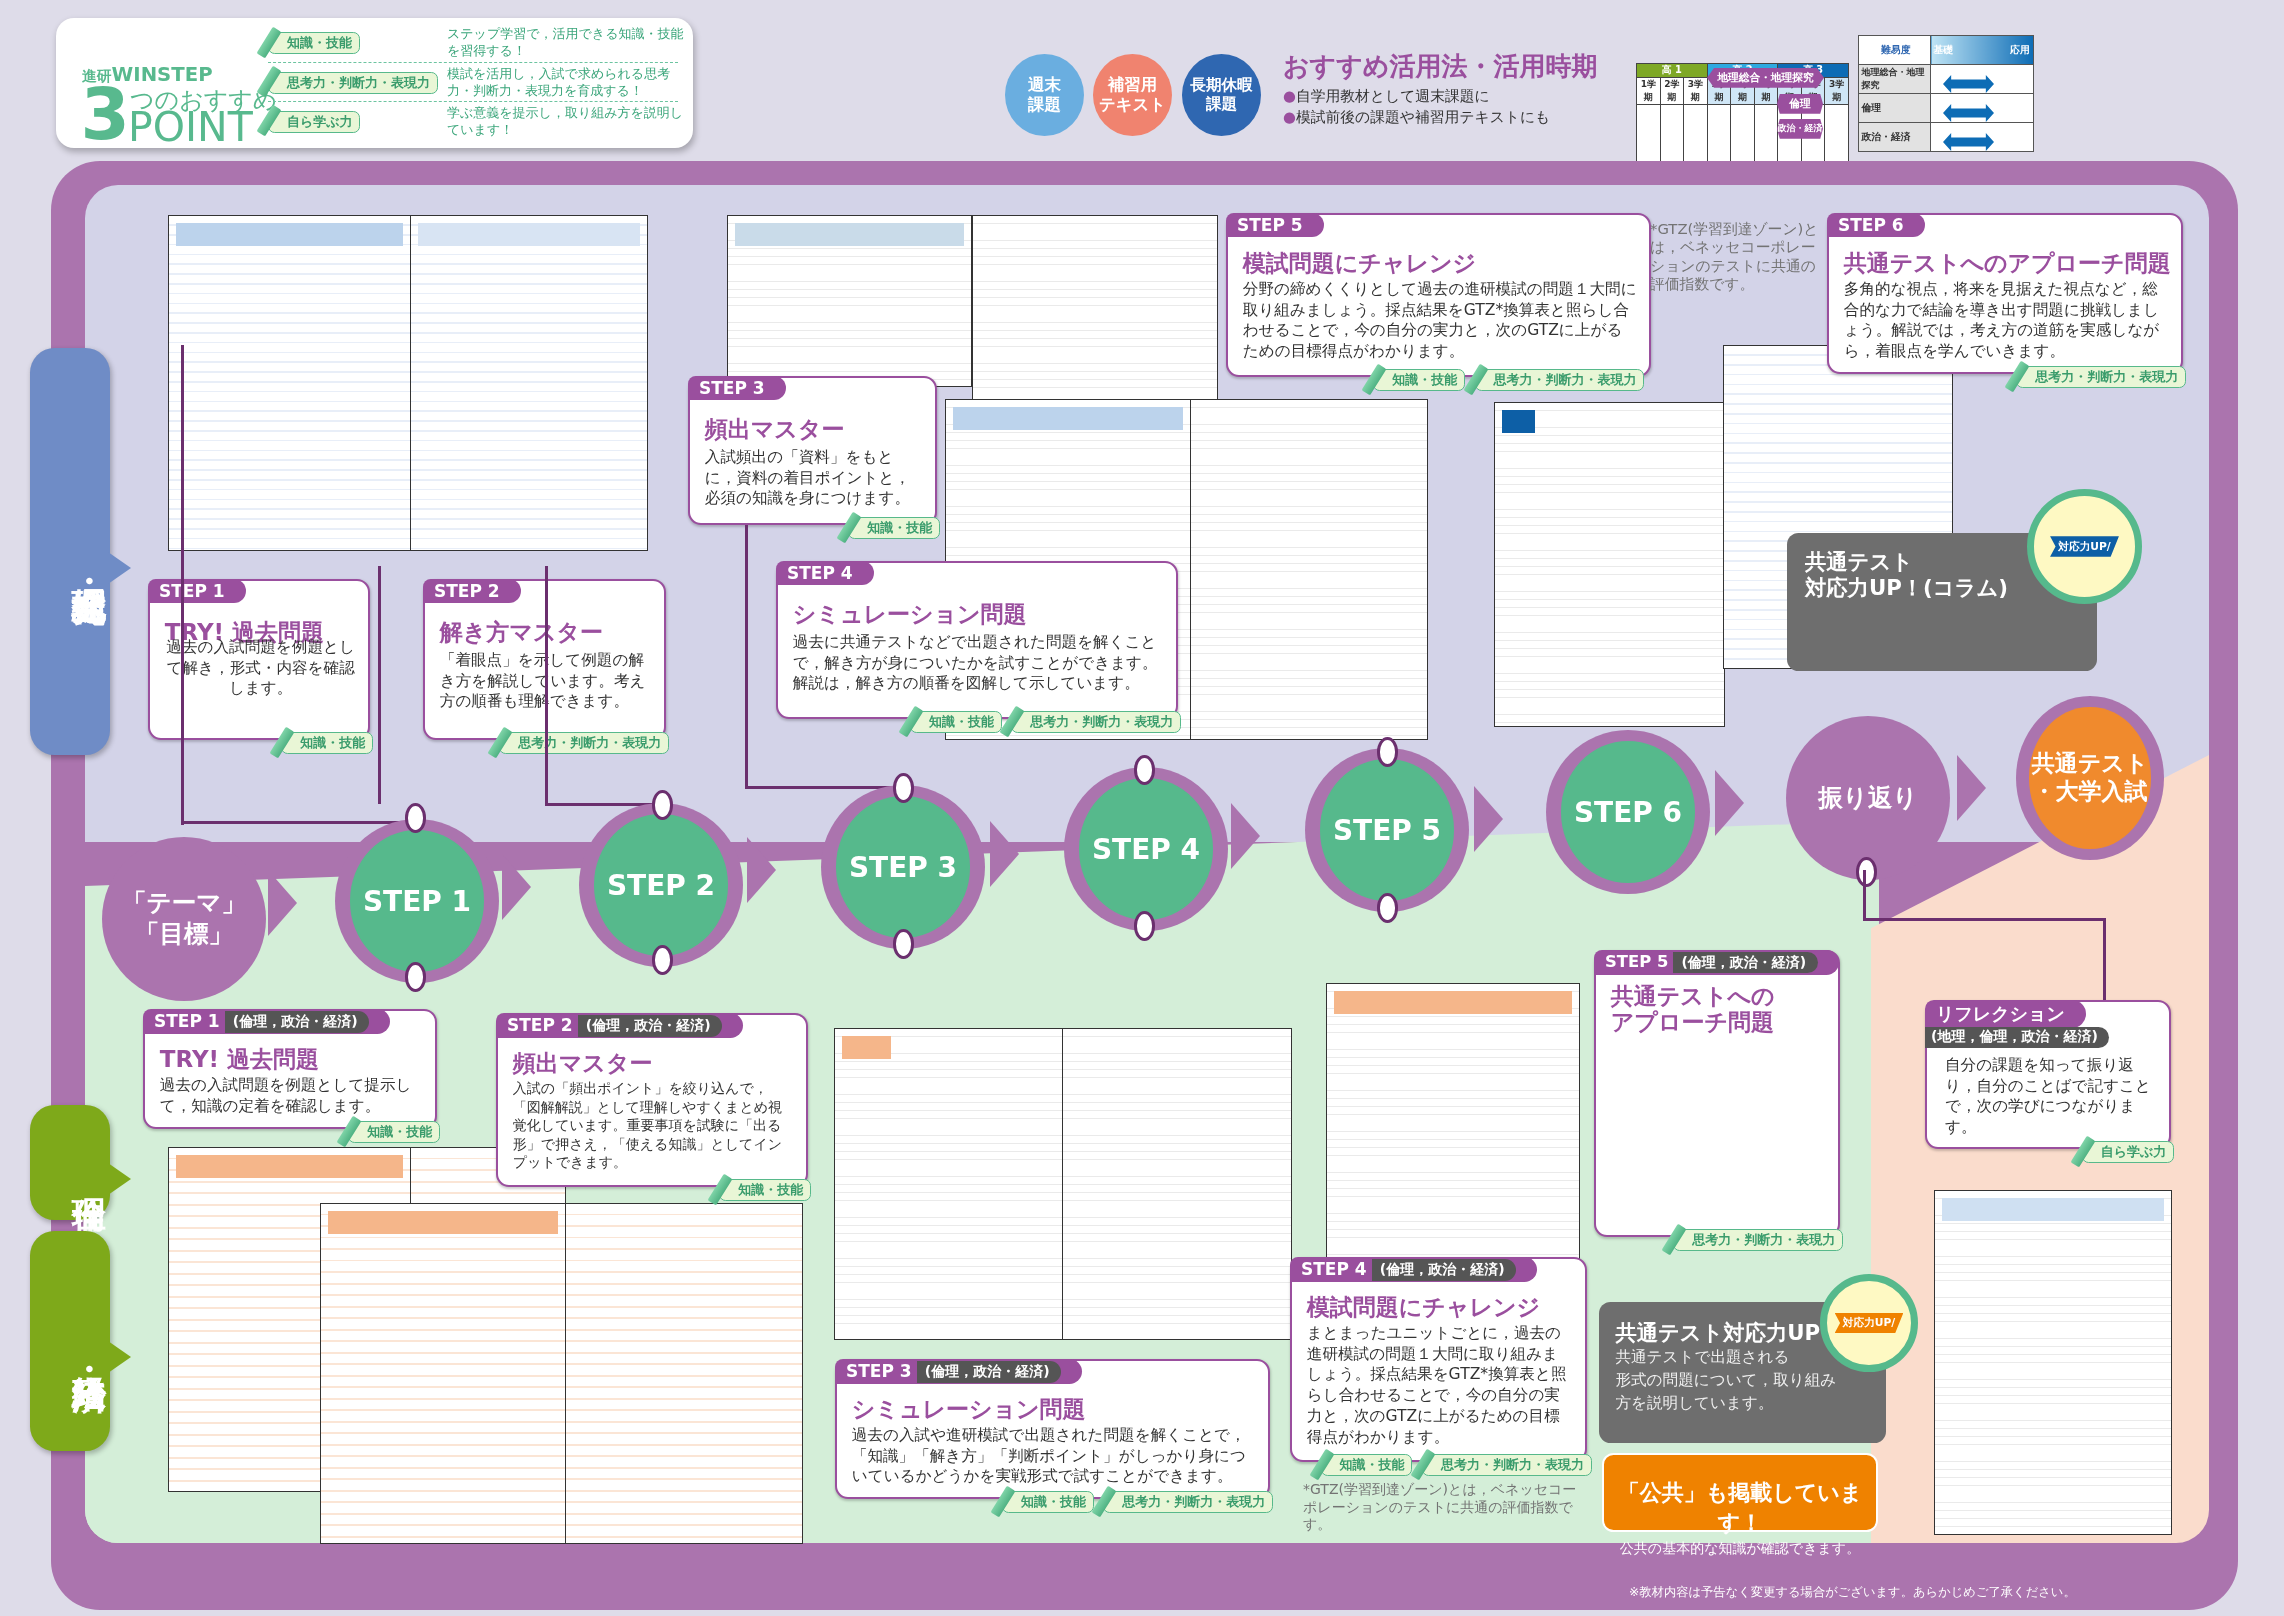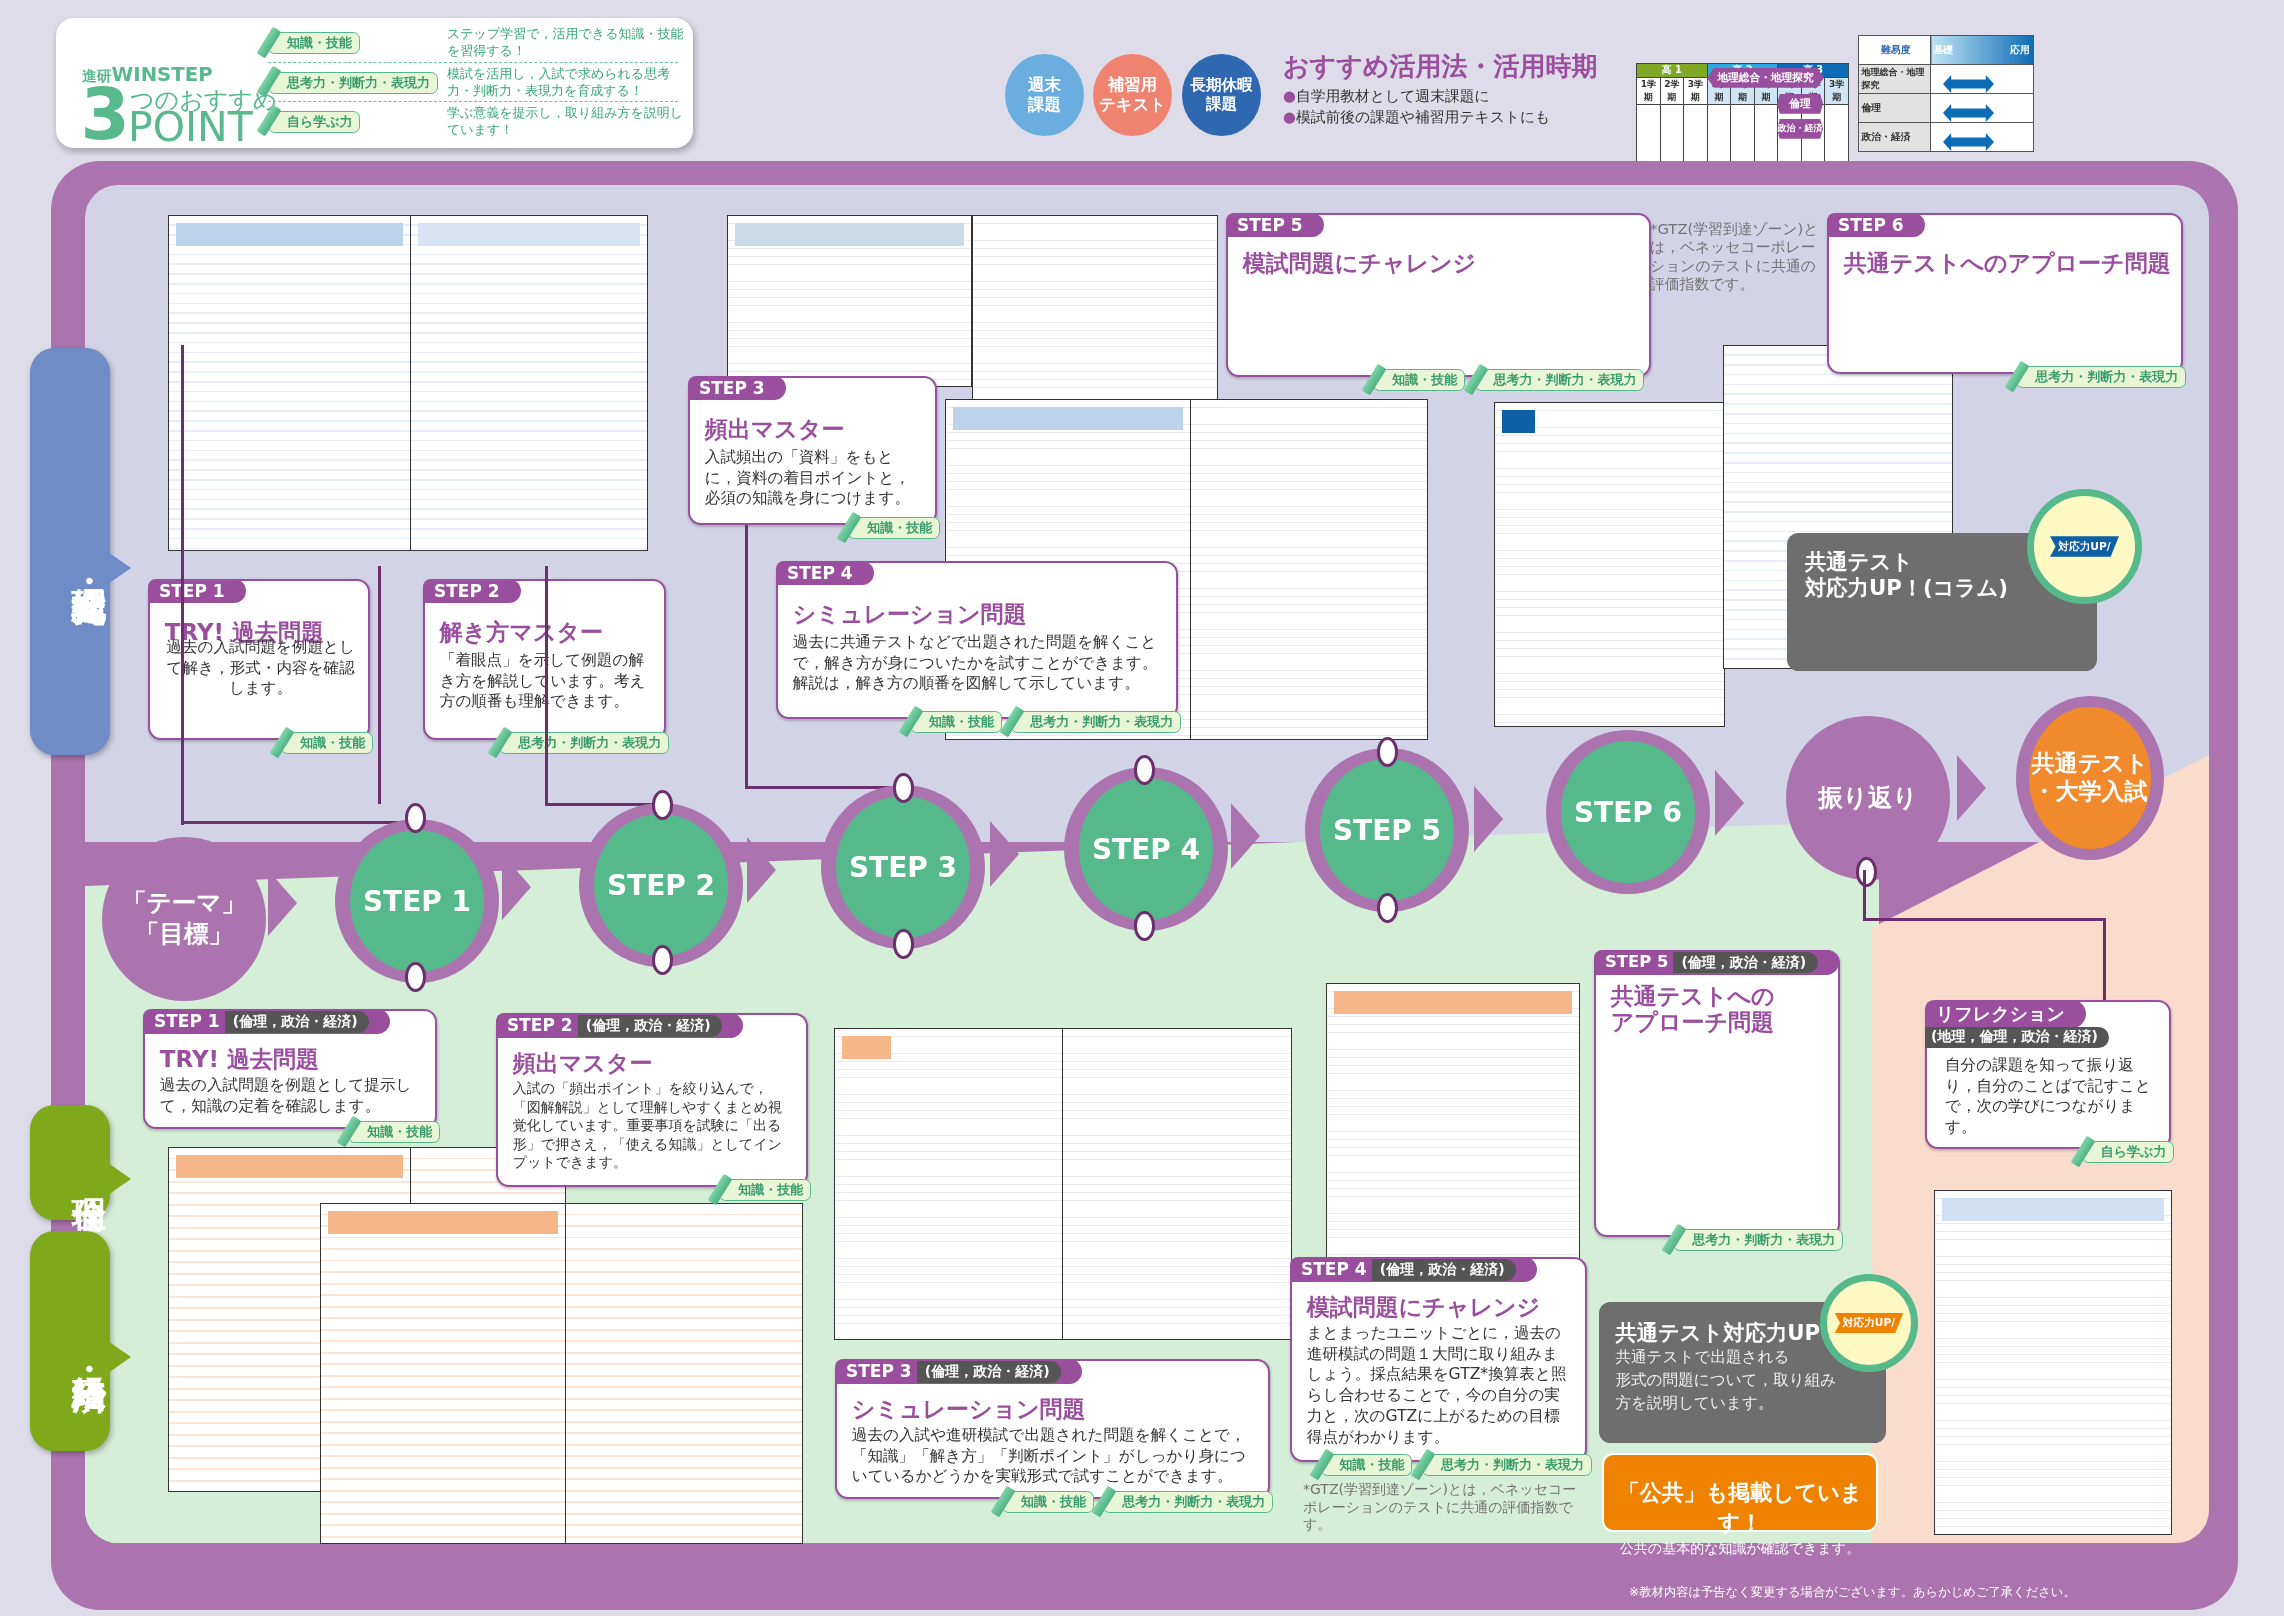--- a/index.html
+++ b/index.html
@@ -267,35 +267,37 @@
       </span>
       <span class="tag">
         <span>思考力・判断力・表現力</span>
       </span>
     </div>
 </div>
 
 <div class="card" style="left:1226px;top:213px;width:425px;height:164px;">
   <div class="card-tab">STEP 5</div>
   <div class="card-title" style="top:33px;">模試問題にチャレンジ</div>
+  <div class="card-body" style="top:64px;">分野の締めくくりとして過去の進研模試の問題１大問に取り組みましょう。採点結果をGTZ*換算表と照らし合わせることで，今の自分の実力と，次のGTZに上がるための目標得点がわかります。</div>
   <div class="card-tags" style="right:4.9px;">
       <span class="tag">
         <span>知識・技能</span>
       </span>
       <span class="tag">
         <span>思考力・判断力・表現力</span>
       </span>
     </div>
 </div>
 
 <div class="note" style="left:1650px;top:220px;width:172px;">*GTZ(学習到達ゾーン)とは，ベネッセコーポレーションのテストに共通の評価指数です。</div>
 
 <div class="card" style="left:1827px;top:213px;width:356px;height:161px;">
   <div class="card-tab">STEP 6</div>
   <div class="card-title" style="top:33px;">共通テストへのアプローチ問題</div>
+  <div class="card-body" style="top:64px;">多角的な視点，将来を見据えた視点など，総合的な力で結論を導き出す問題に挑戦しましょう。解説では，考え方の道筋を実感しながら，着眼点を学んでいきます。</div>
   <div class="card-tags">
       <span class="tag">
         <span>思考力・判断力・表現力</span>
       </span>
     </div>
 </div>
 
 <div class="callout-dark" style="left:1787px;top:533px;width:310px;height:138px;padding:16.4px 18px;">
   <div class="t" style="white-space:pre;">共通テスト
 対応力UP！(コラム)</div>

